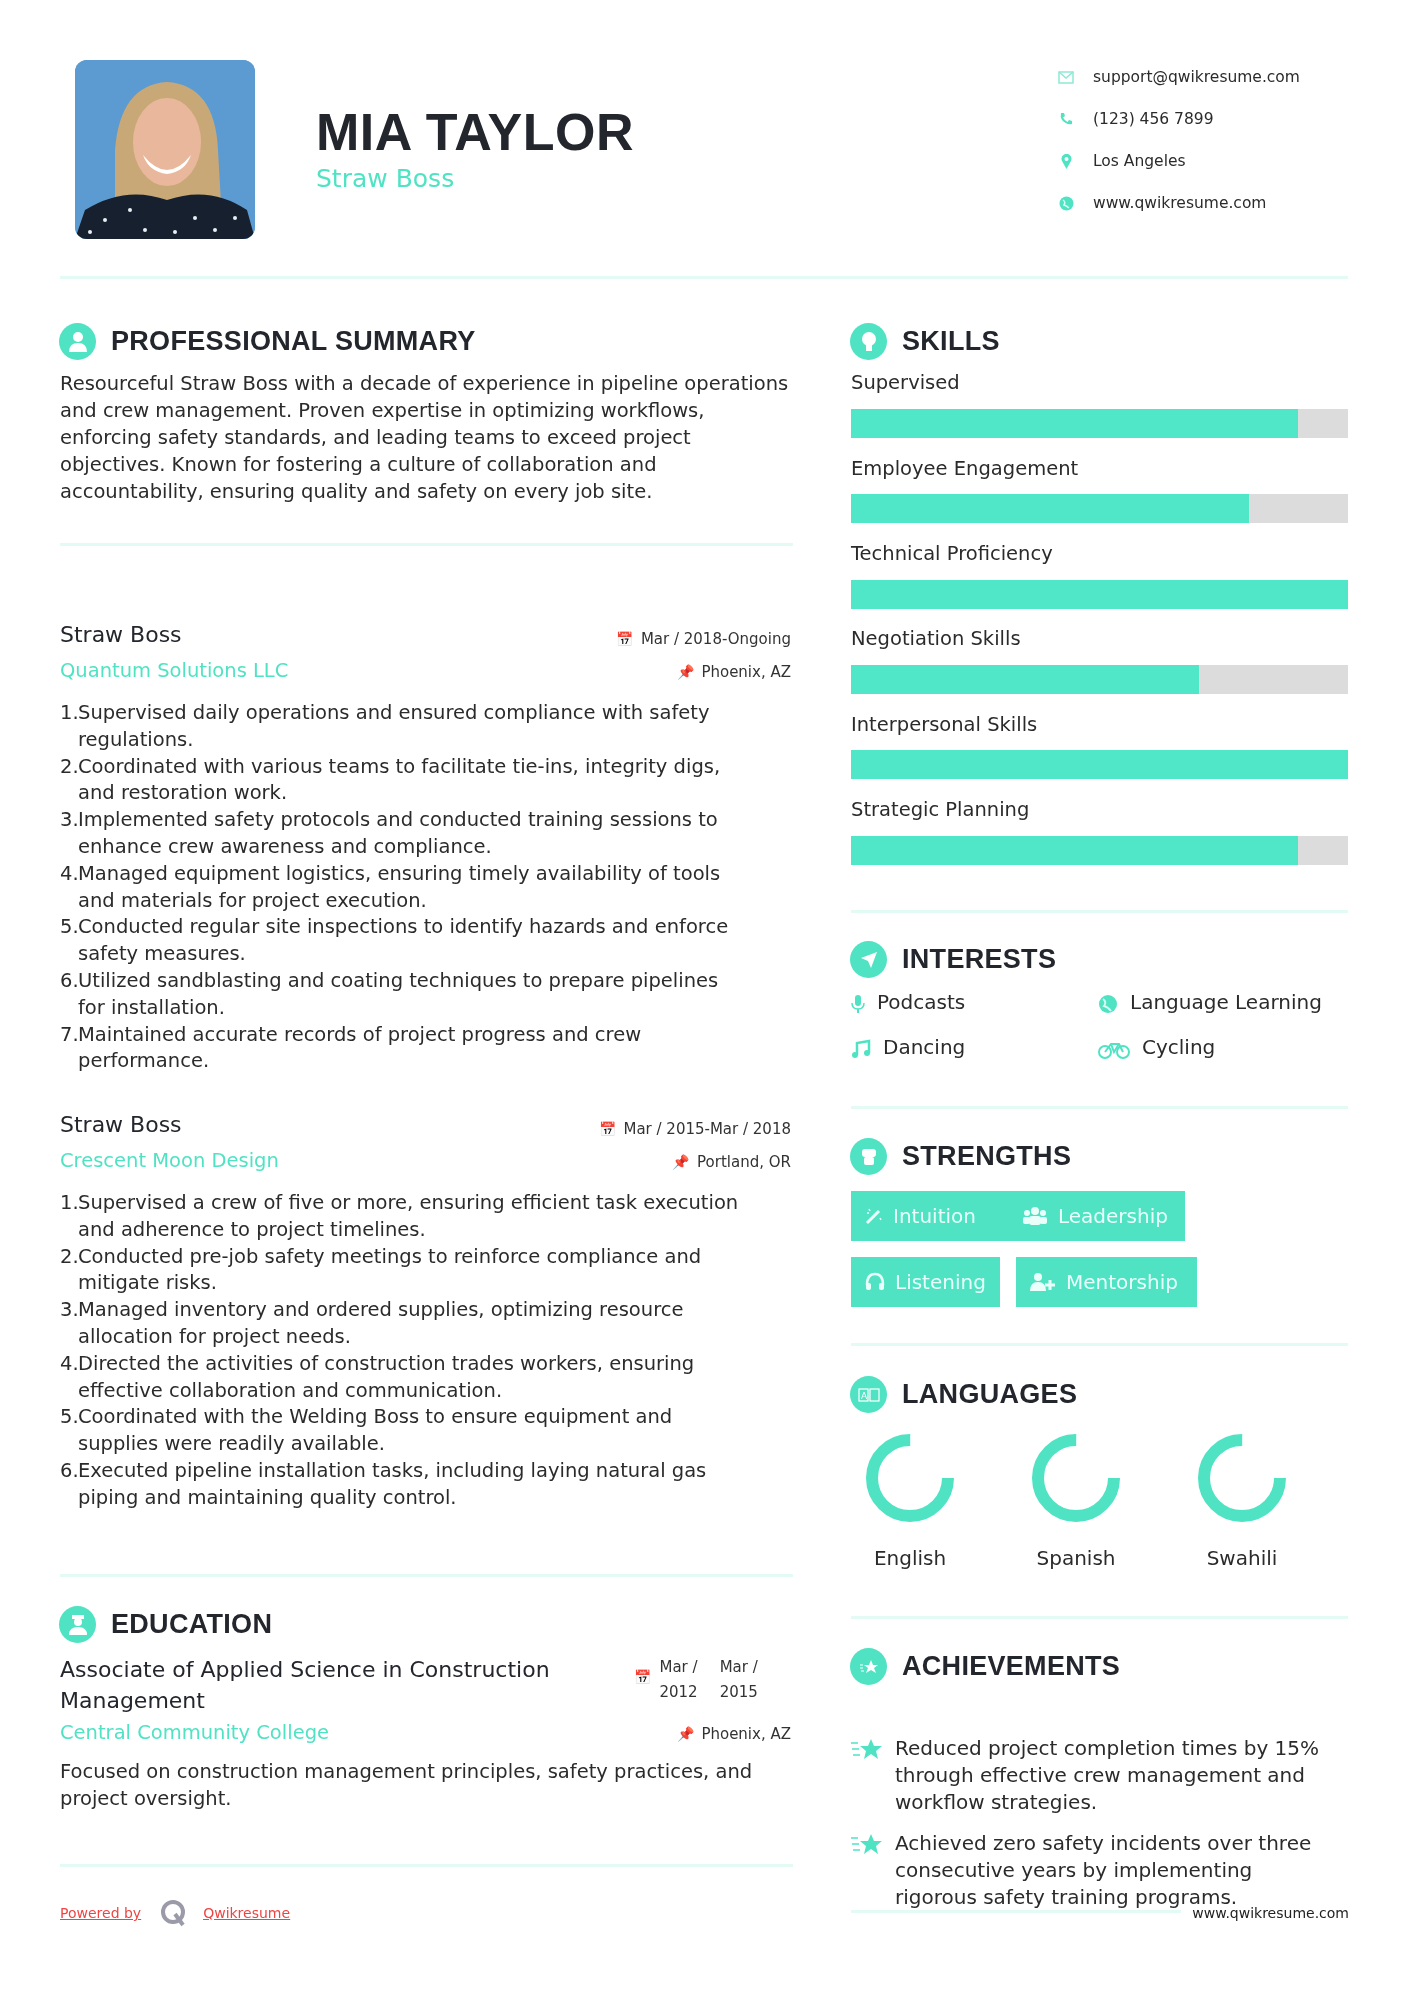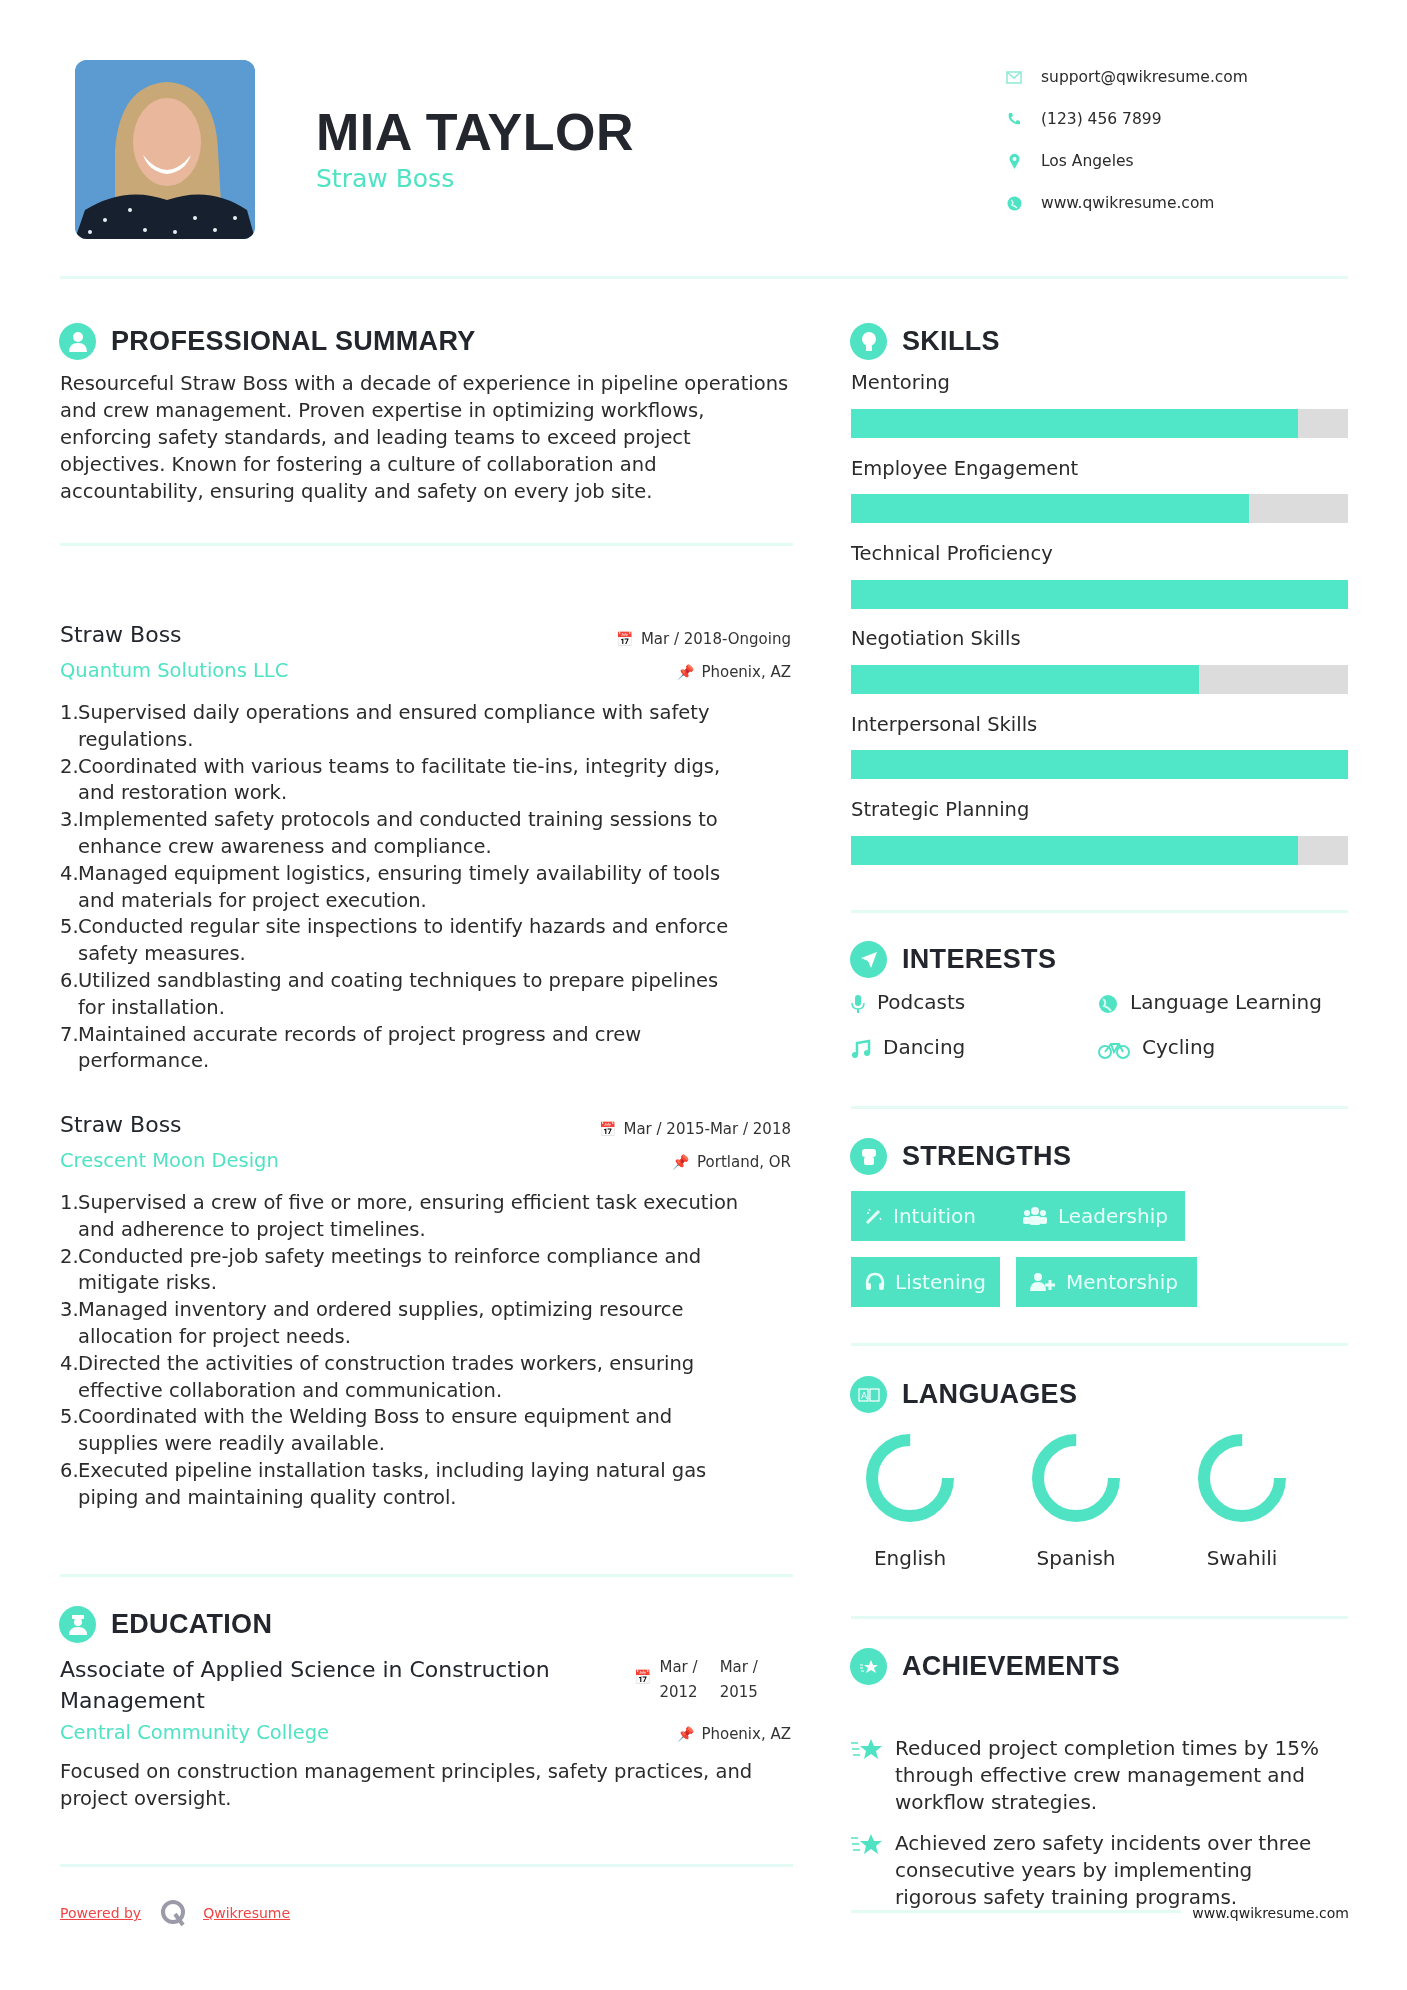--- a/index.html
+++ b/index.html
@@ -6,21 +6,21 @@
   html, body { width: 1407px; height: 1990px; background: #ffffff; }
   body { font-family: "DejaVu Sans", sans-serif; color: #2b2b2b; position: relative; overflow: hidden; }
 
   .page { position: absolute; left: 0; top: 0; width: 1407px; height: 1990px; }
 
   
   .photo { position: absolute; left: 75px; top: 60px; width: 180px; height: 179px; border-radius: 12px; overflow: hidden; background: #5b9bd1; }
   .name { position: absolute; left: 316px; top: 102px; font-family: "Liberation Sans", sans-serif; font-weight: 700; font-size: 52px; letter-spacing: 0.5px; color: #23262d; }
   .title { position: absolute; left: 316px; top: 164px; font-size: 25px; color: #4fe3c4; }
 
-  .contacts { position: absolute; left: 1001px; top: 56px; }
+  .contacts { position: absolute; left: 1053px; top: 56px; }
   .contact { display: flex; align-items: center; height: 42px; font-size: 15.5px; color: #2b2b2b; }
   .contact .ic { width: 26px; margin-right: 14px; display: flex; justify-content: center; color: #4fe3c4; }
 
   .hr { position: absolute; height: 3px; background: #e4faf5; }
 
   
   .sec-head { position: absolute; display: flex; align-items: center; }
   .sec-icon { width: 37px; height: 37px; border-radius: 50%; background: #4fe3c4; display: flex; align-items: center; justify-content: center; margin-right: 15px; }
   .sec-title { font-family: "Liberation Sans", sans-serif; font-weight: 700; font-size: 27px; color: #23262d; letter-spacing: 0.3px; }
 
@@ -254,21 +254,21 @@
   <div class="sec-head" style="left:850px; top:323px;">
     <span class="sec-icon">
       <svg width="16" height="22" viewBox="0 0 16 22">
           <circle cx="8" cy="8" r="7" fill="#fff"></circle>
           <rect x="5" y="14" width="6" height="6" fill="#fff"></rect>
         </svg>
     </span>
     <span class="sec-title">SKILLS</span>
   </div>
 
-  <div class="skill-label" style="left:851px; top:371px;">Mentoring</div>
+  <div class="skill-label" style="left:851px; top:371px;">Supervised</div>
   <div class="bar" style="left:851px; top:409px; width:497px;">
       <div class="fill" style="width:90%;"></div>
     </div>
 
   <div class="skill-label" style="left:851px; top:457px;">Employee Engagement</div>
   <div class="bar" style="left:851px; top:494px; width:497px;">
       <div class="fill" style="width:80%;"></div>
     </div>
 
   <div class="skill-label" style="left:851px; top:542px;">Technical Proficiency</div>

